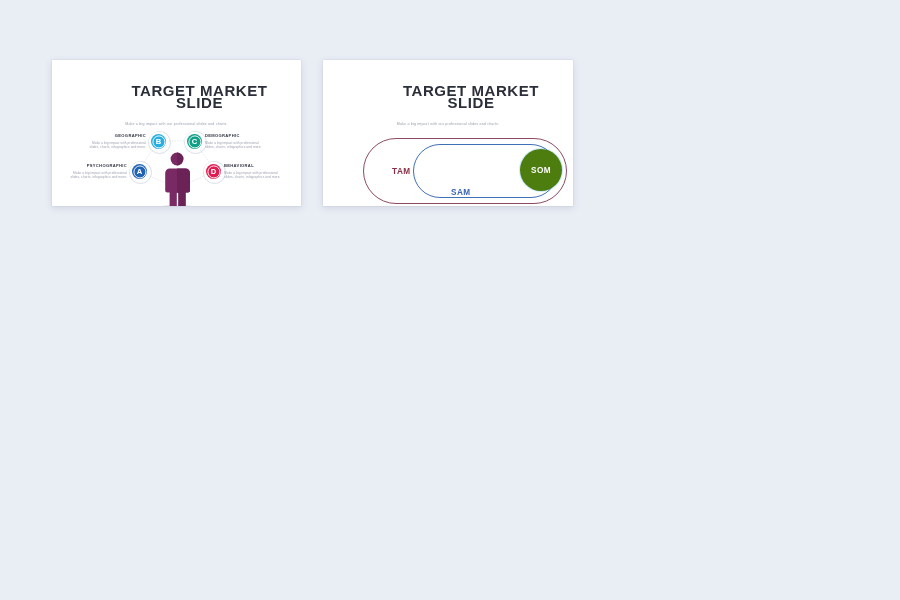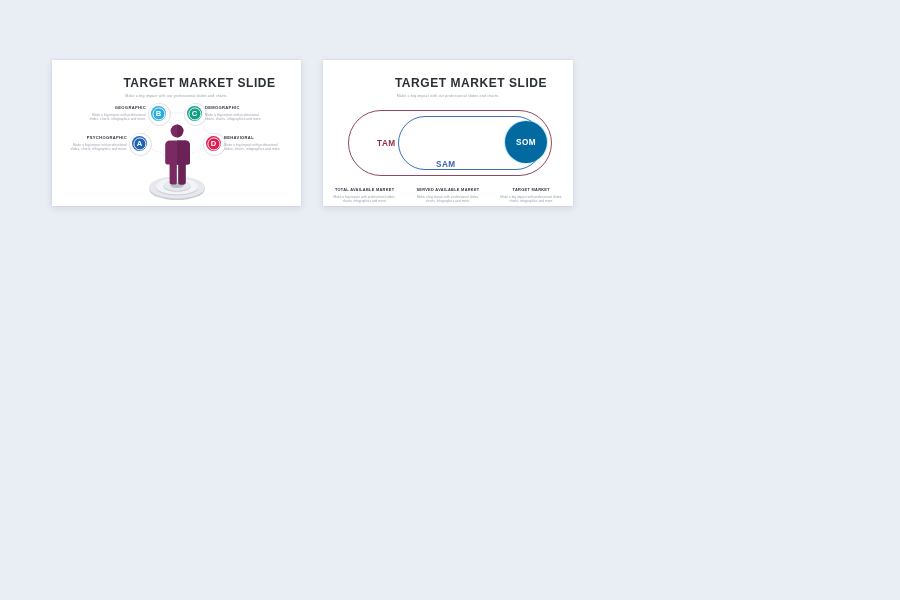--- a/index.html
+++ b/index.html
@@ -41,23 +41,23 @@
     width: 250px;
     height: 146px;
   }
 
   
   .slide-title {
     text-align: center;
     font-weight: bold;
     color: #2b2f3a;
     letter-spacing: 0.55px;
-    font-size: 12px;
+    font-size: 15px;
     line-height: 12px;
-    margin: 4px;
+    margin: 12px;
     padding-left: 46px;
   }
   #slide-one .slide-title { padding-top: 13px; }
   #slide-two .slide-title { padding-top: 13px; }
 
   .slide-subtitle {
     text-align: center;
     color: #9aa0ae;
     font-size: 3.6px;
     letter-spacing: 0.18px;
@@ -164,21 +164,21 @@
   }
 
   
   .s2-body {
     position: relative;
     width: 250px;
     height: 106px;
   }
   .capsule-wrap {
     position: absolute;
-    left: 1px;
+    left: 16px;
     top: 8px;
     width: 272px;
     height: 70px;
   }
   .capsule {
     position: absolute;
     border-radius: 999px;
     background: #ffffff;
     display: flex;
     align-items: center;
@@ -197,21 +197,21 @@
     height: 52px;
     border: 0.9px solid #3f6fb5;
     align-items: flex-end;
   }
   #capsule-som {
     left: 181px;
     top: 14px;
     width: 42px;
     height: 42px;
     border-radius: 50%;
-    background: #0369a1;
+    background: #4d7c0f;
     justify-content: center;
     box-shadow: 0 0 0 1px rgba(35,171,221,0.25);
   }
   .cap-label {
     font-size: 8.2px;
     font-weight: bold;
     letter-spacing: 0.5px;
   }
   #label-tam { color: #8c2f46; margin-left: 28px; }
   #label-sam { color: #3a63b8; margin-left: 37px; }

